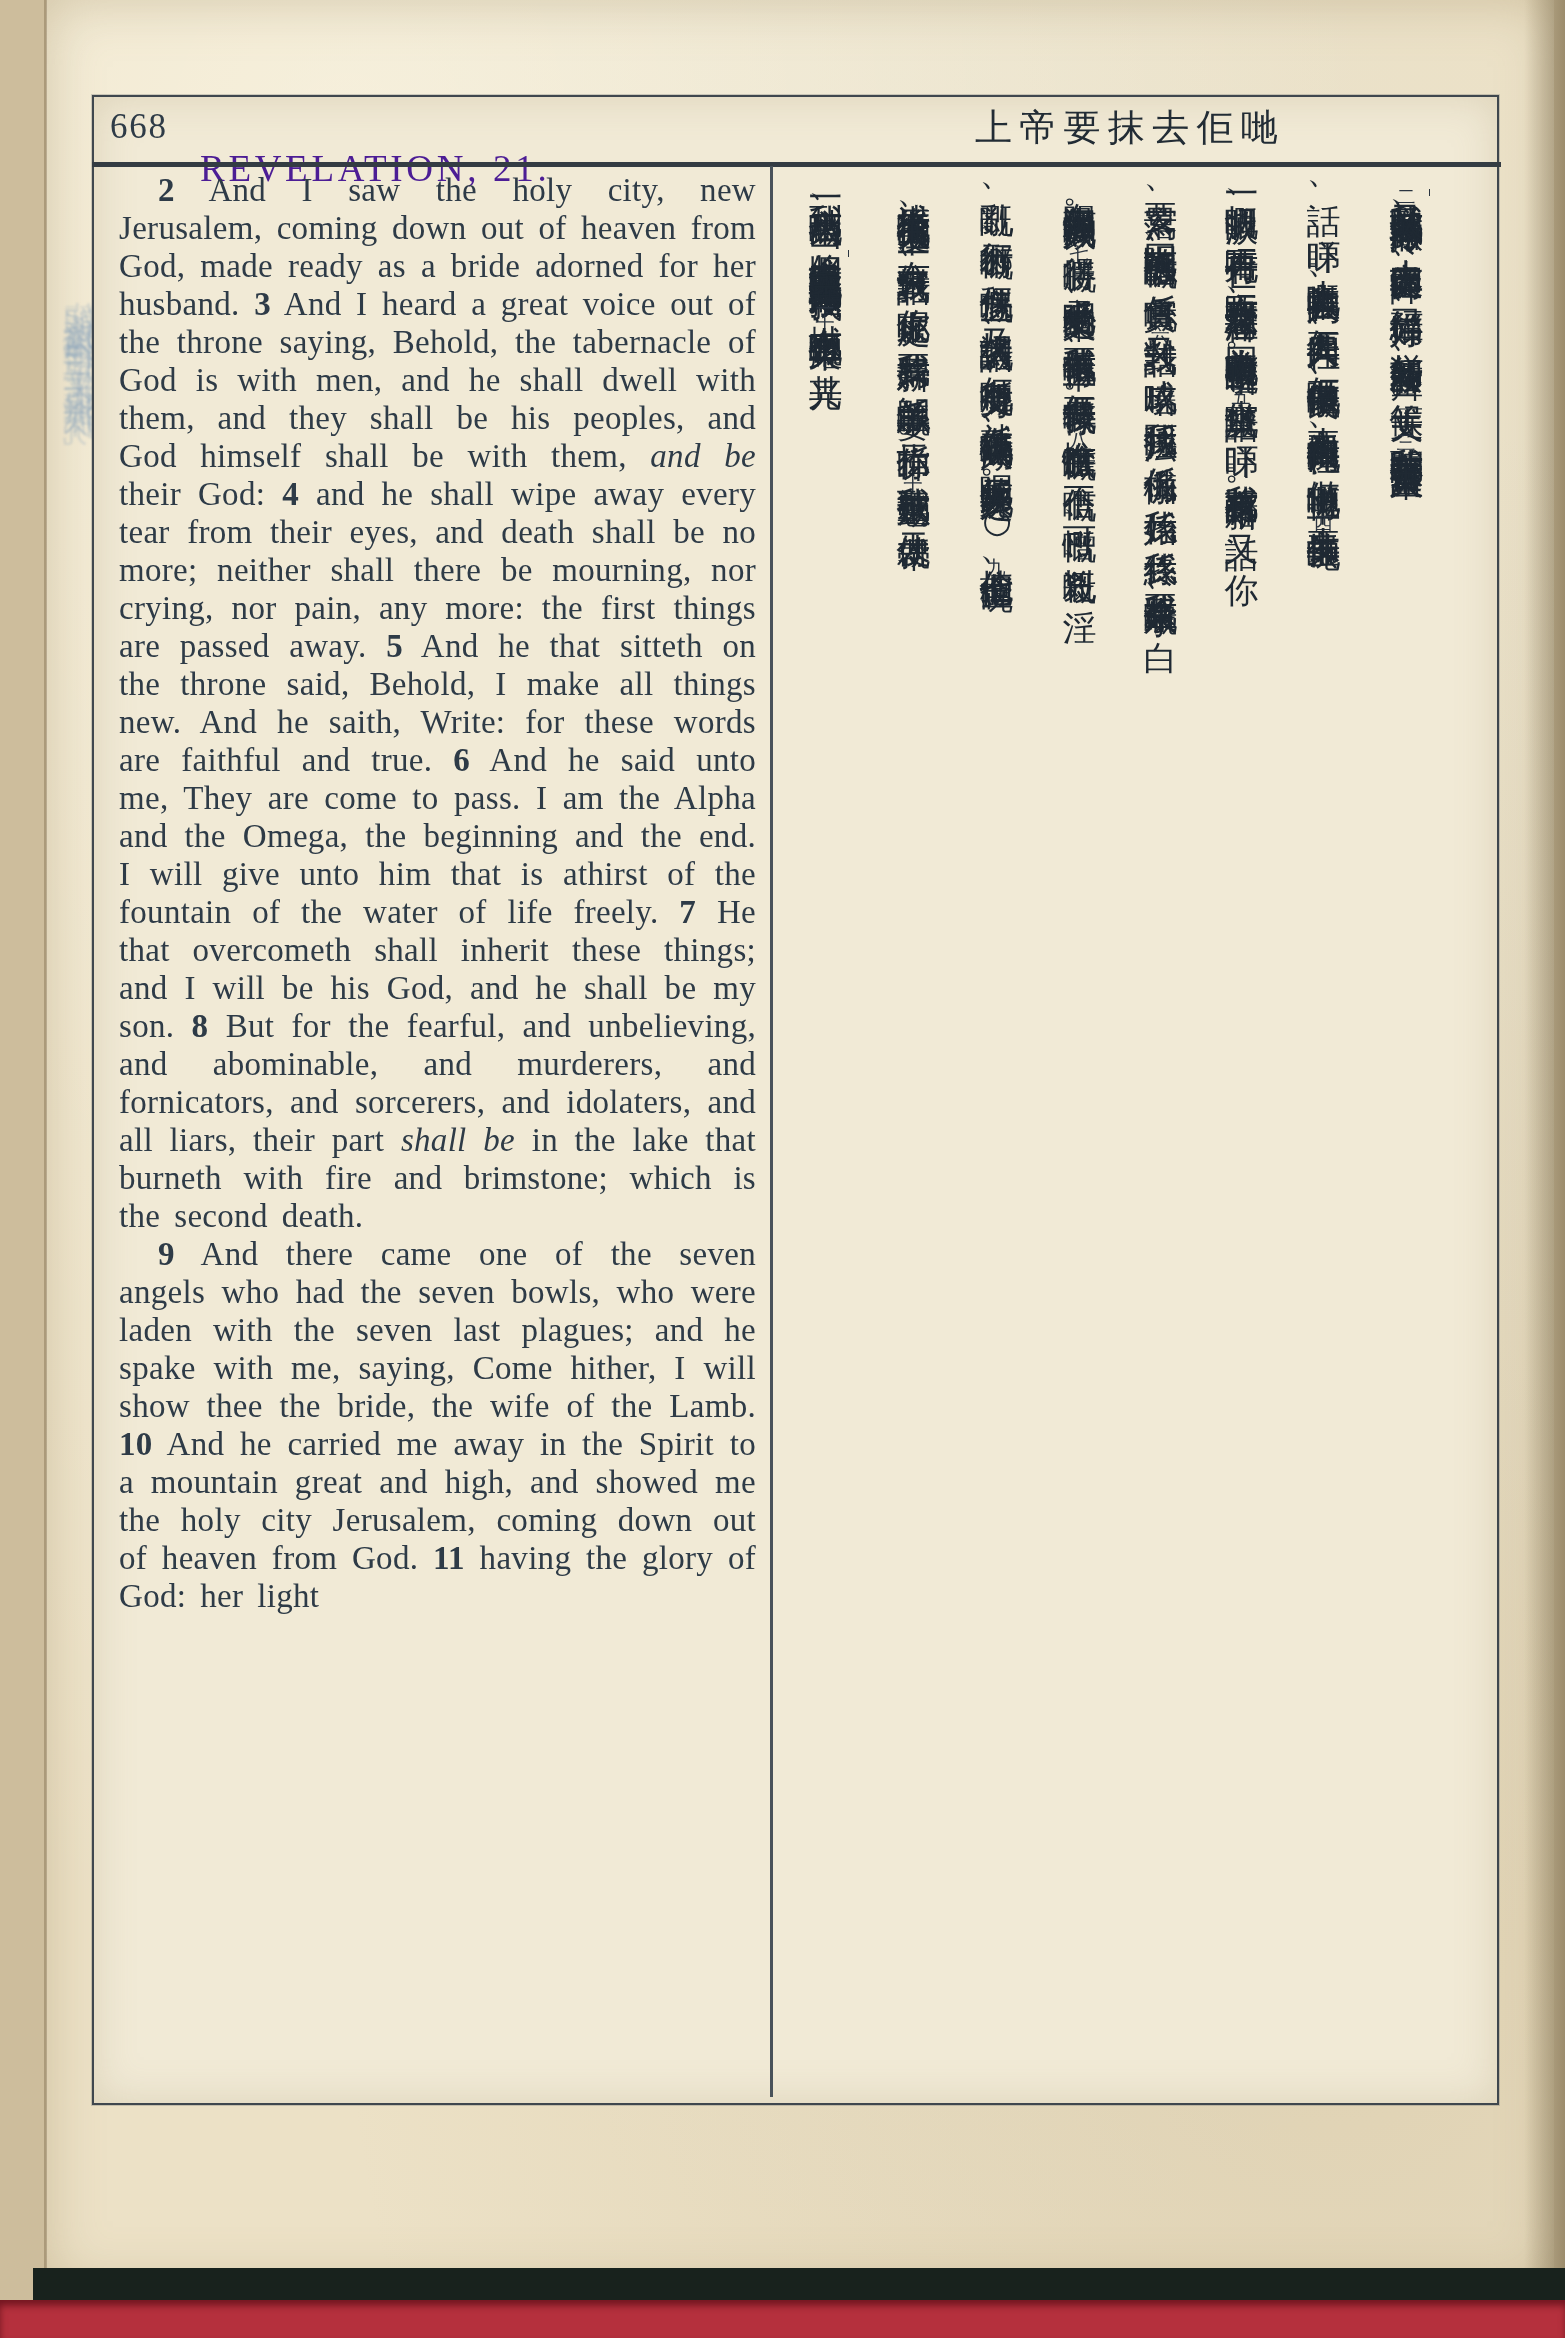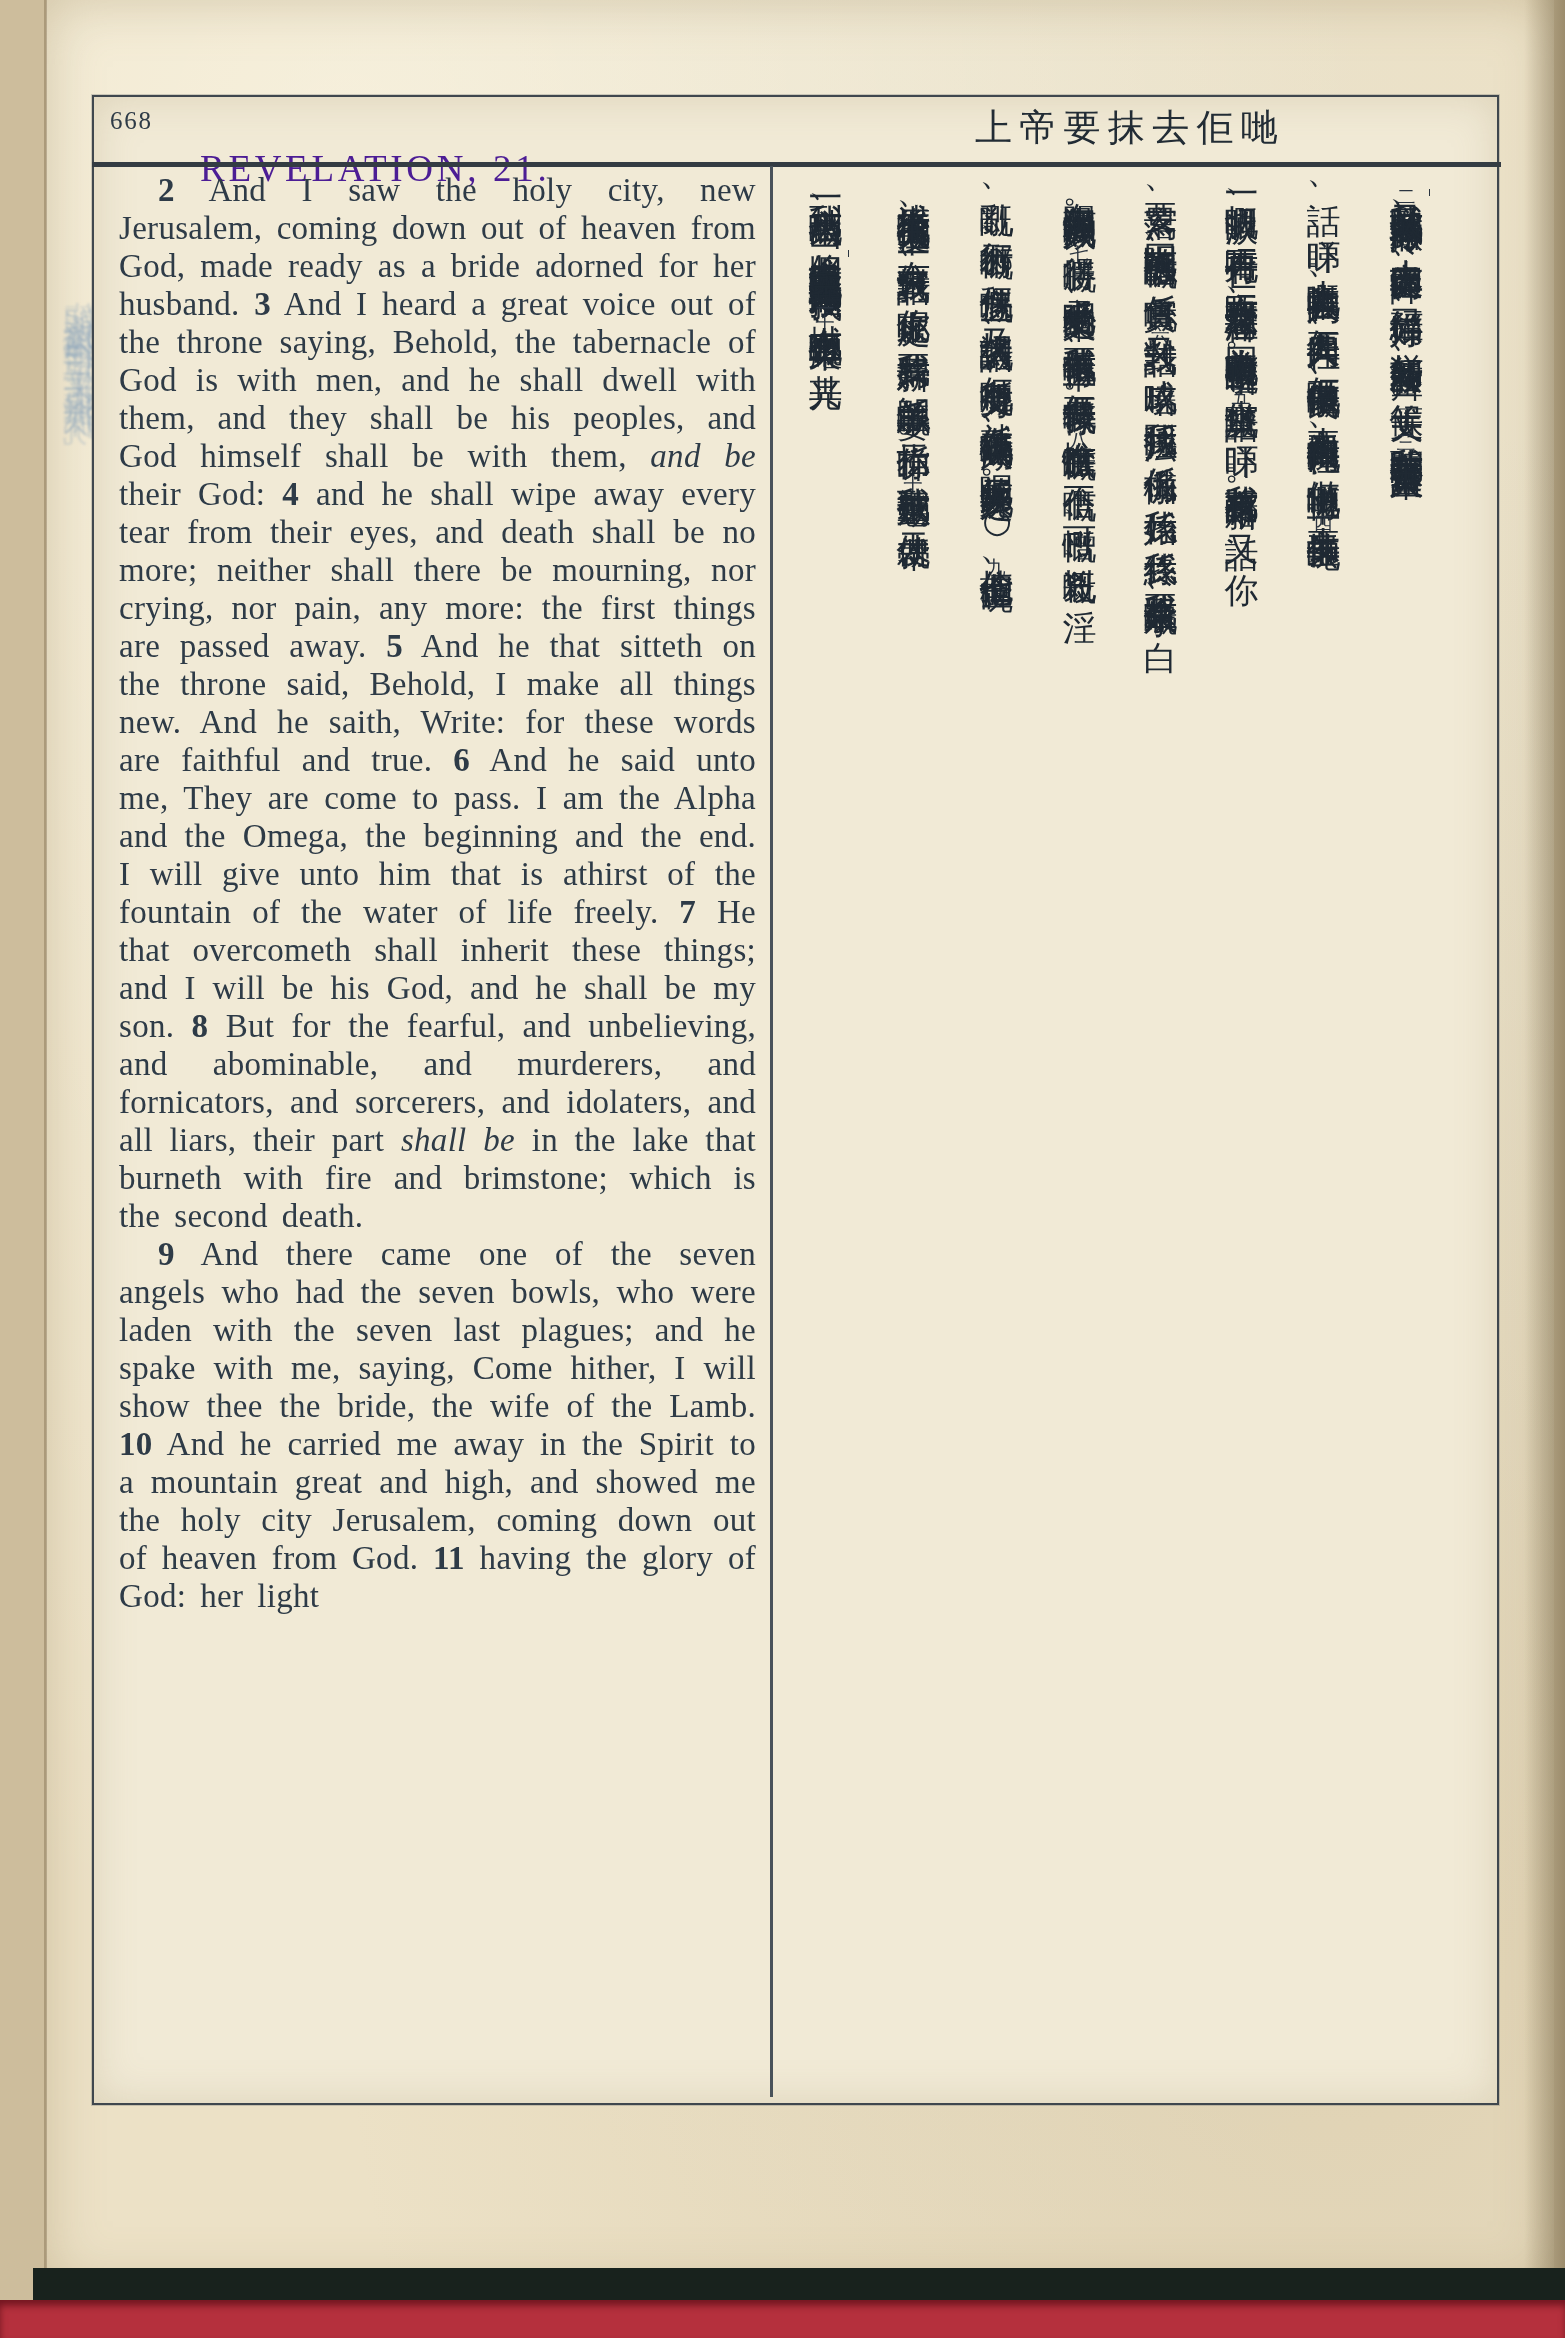--- a/index.html
+++ b/index.html
@@ -24,21 +24,21 @@
   .cover-dark{position:absolute;left:33px;top:2268px;width:1533px;height:40px;background:#18221d;}
   .cover-red{position:absolute;left:0;top:2300px;width:1566px;height:38px;background:#b5303d;
     box-shadow:inset 0 5.5px 7.3px rgba(60,0,10,.55);}
   
   .frame{position:absolute;left:92px;top:95px;width:1403px;height:2006px;
     border:2.8px solid #3f474e;background:#f1ead6;
     box-shadow:0 0 0 0.9px rgba(63,71,78,.25), inset 0 0 41px rgba(160,140,95,.25);}
   .header-rule{position:absolute;left:92px;top:162px;width:1409px;height:4.6px;background:#343c43;}
   .col-divider{position:absolute;left:770px;top:166px;width:2.8px;height:1931px;background:#49525a;}
   
-  .pgnum{position:absolute;left:110px;top:107px;font-size:25px;color:#2e3b47;letter-spacing:1.8px;}
+  .pgnum{position:absolute;left:110px;top:107px;font-size:35px;color:#2e3b47;letter-spacing:1.8px;}
   .h-eng{position:absolute;left:200px;top:103px;font-size:37px;color:#4c1d95;letter-spacing:3.7px;margin-top:44px;}
   .h-cn{position:absolute;left:937px;top:103px;width:386px;text-align:center;font-size:37px;
     color:#222c35;letter-spacing:7.3px;font-family:"DejaVu Serif","Liberation Serif",serif;}
   
   .eng{
     position:absolute;left:119px;top:171px;width:637px;color:#2e3b47;
     font-size:33px;line-height:38px;text-align:justify;
     word-spacing:5.5px;letter-spacing:0.3px;
   }
   .eng p{margin:0;text-indent:39px;}

